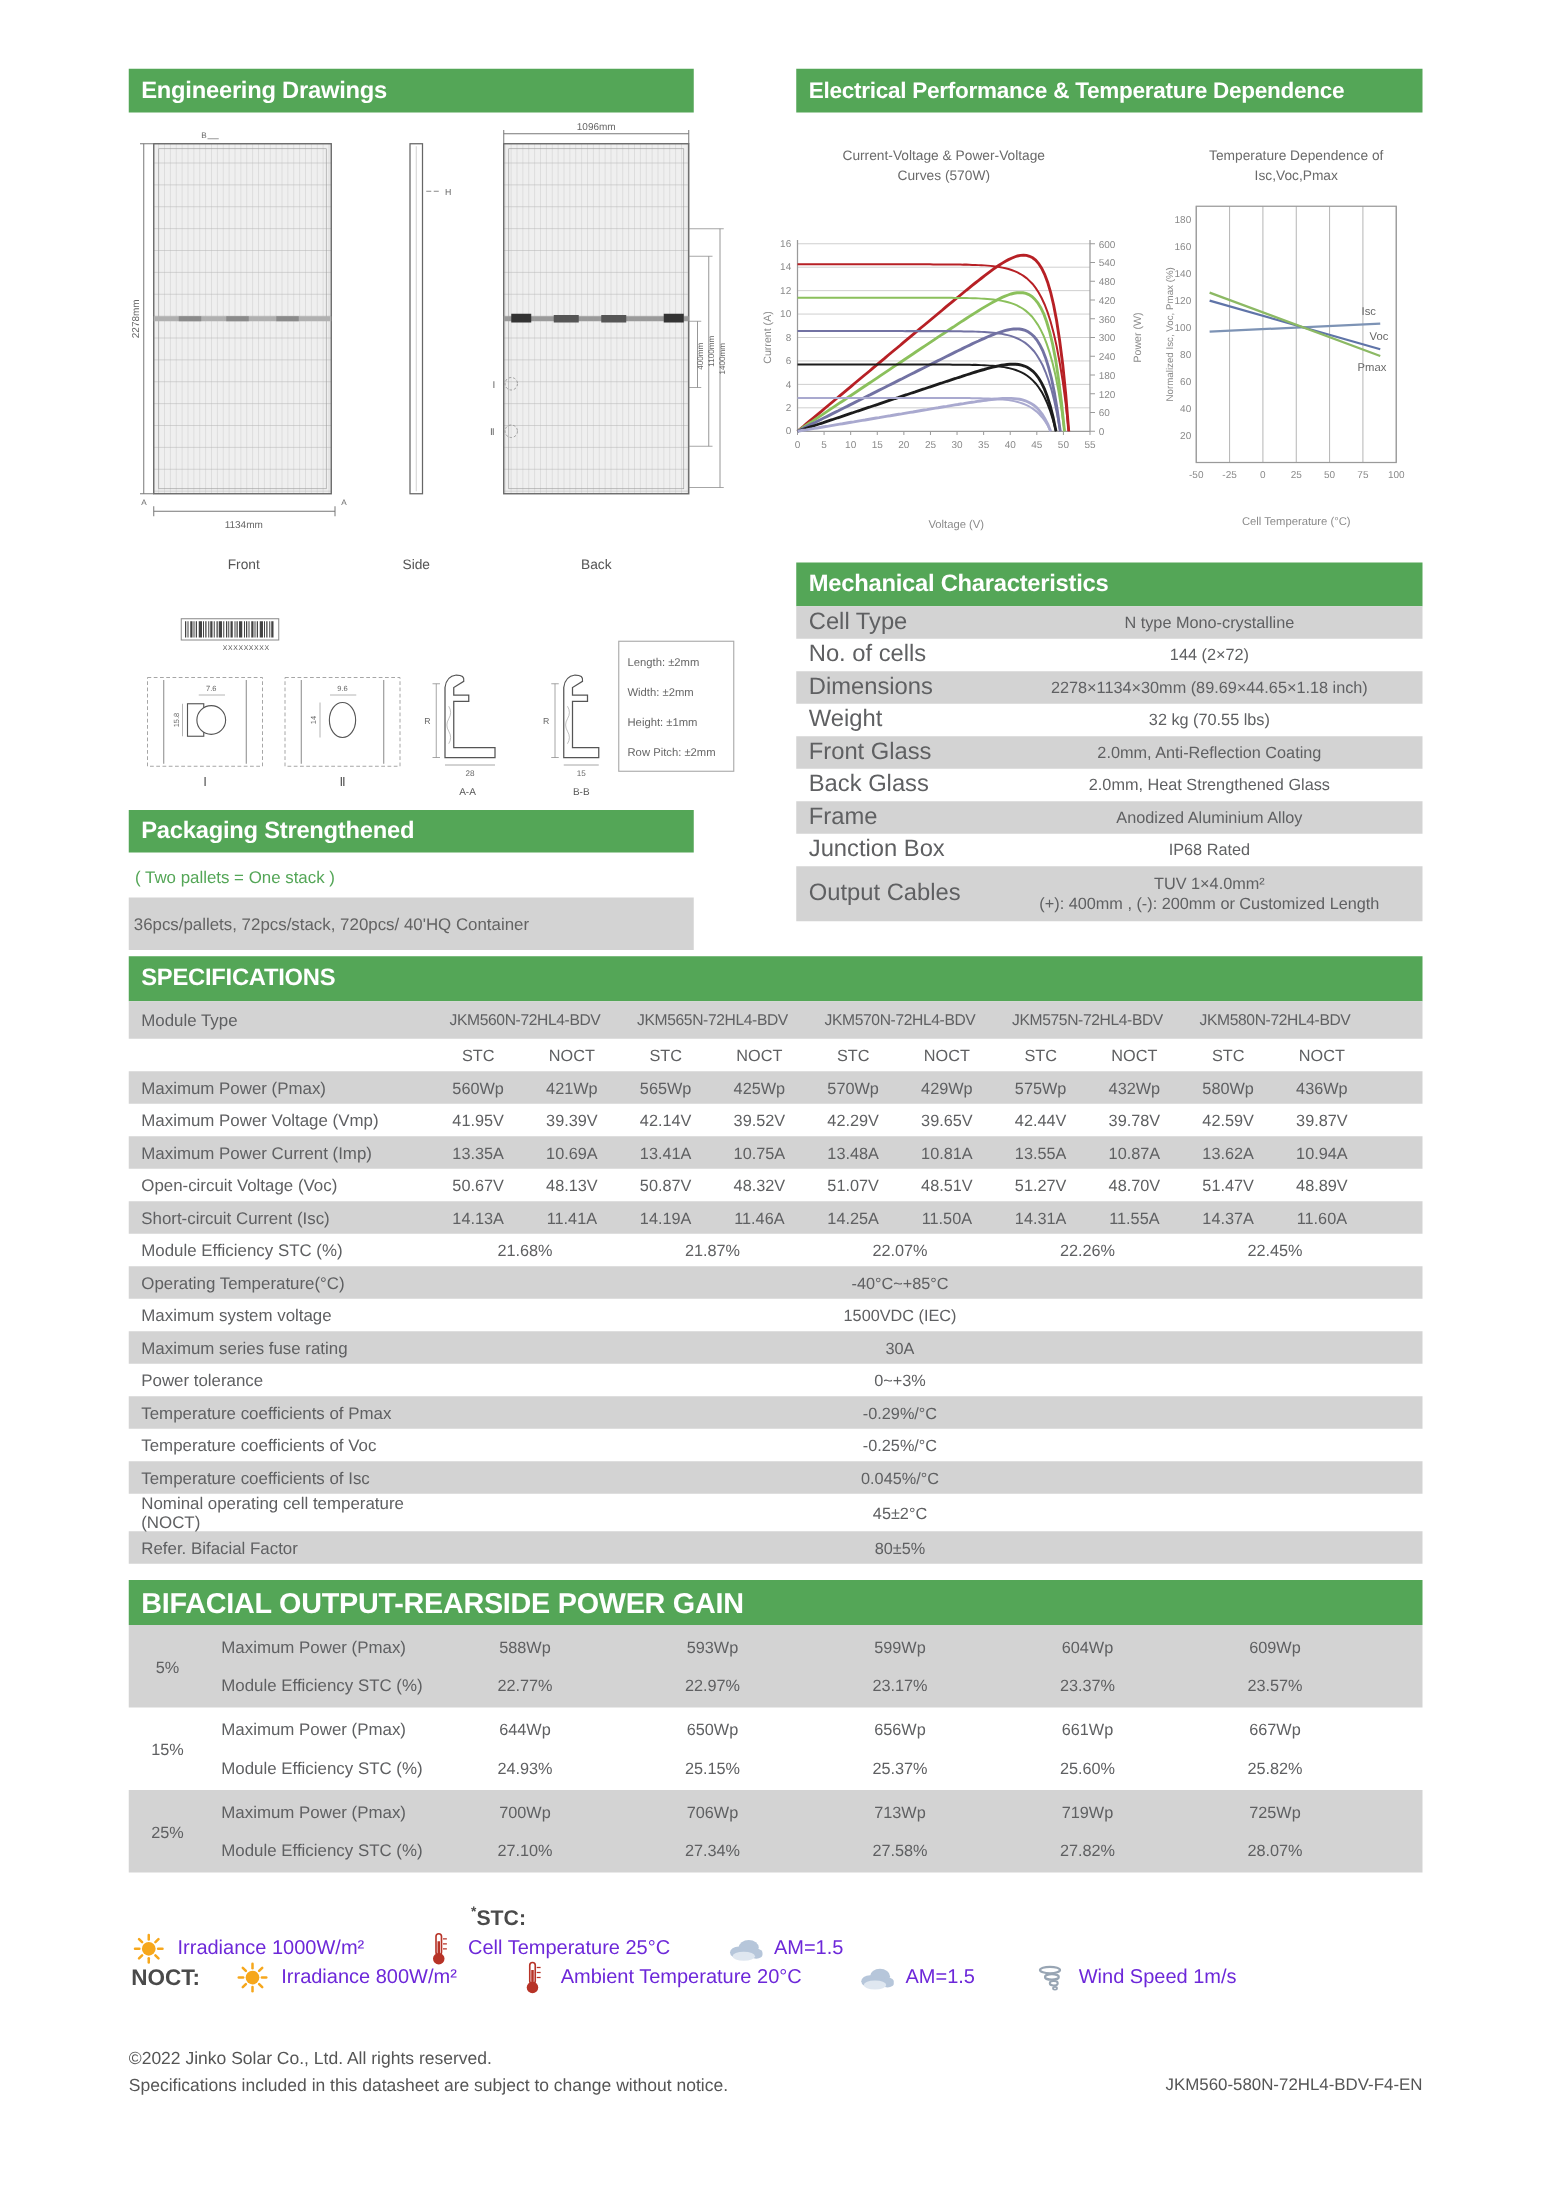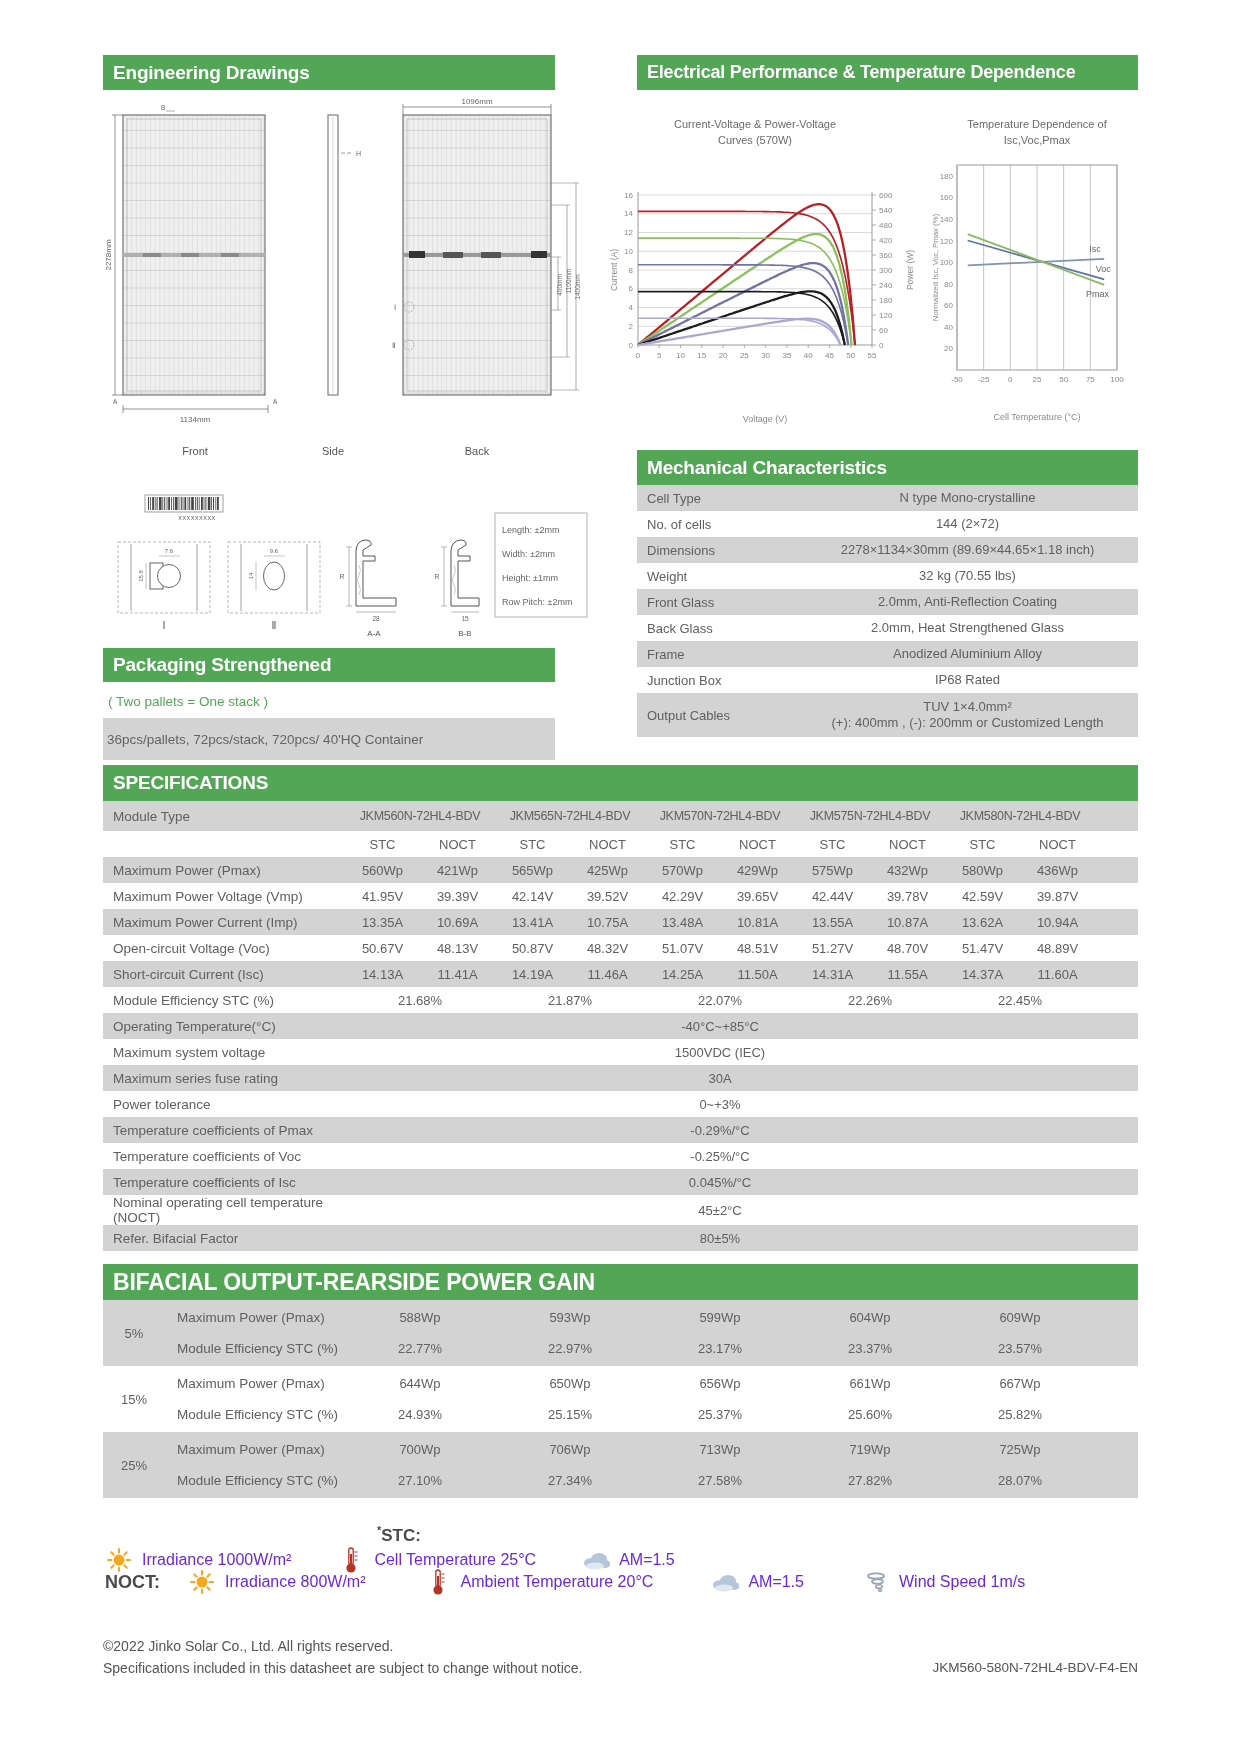--- a/index.html
+++ b/index.html
@@ -13,21 +13,21 @@
   #elec-bar{left:637px;top:55px;width:501px;height:35px;font-size:18px;}
   #pack-bar{left:103px;top:648px;width:452px;height:34px;font-size:19px;}
   #pack-note{left:108px;top:694px;font-size:13.5px;color:#54a657;}
   #pack-strip{left:103px;top:718px;width:452px;height:42px;background:#d3d3d3;display:flex;align-items:center;font-size:13.5px;color:#636363;}
   #pack-strip span{padding-left:4px;}
   
   #mech-bar{left:637px;top:450px;width:501px;height:35px;font-size:19px;}
   #mech-table{left:637px;top:485px;width:501px;}
   .mrow{display:flex;align-items:center;min-height:26px;font-size:13px;}
   .mrow.gray{background:#d3d3d3;}
-  .mlabel{width:150px;padding-left:10px;font-size:13px;}
+  .mlabel{width:150px;padding-left:10px;font-size:19px;}
   .mvalue{flex:1;text-align:center;white-space:pre-line;line-height:1.25;padding:2px 4px;}
   
   #spec-bar{left:103px;top:765px;width:1035px;height:36px;font-size:19px;}
   #spec-table{left:103px;top:801px;width:1035px;}
   .srow{display:flex;align-items:center;min-height:26px;font-size:13px;}
   .srow.gray{background:#d3d3d3;}
   .s-label{width:242px;padding-left:10px;font-size:13.5px;box-sizing:border-box;}
   .s-group{width:150px;display:flex;}
   .s-sub{width:75px;text-align:center;}
   .s-mod{width:150px;text-align:center;font-size:12.5px;letter-spacing:-0.3px;}
@@ -707,21 +707,21 @@
             <ellipse cx="3" cy="-1" rx="8" ry="6" fill="#b6c6da"></ellipse>
             <ellipse cx="9" cy="4" rx="5.5" ry="4" fill="#b6c6da"></ellipse>
             <ellipse cx="-1" cy="6" rx="9" ry="3.6" fill="#dfe7f0"></ellipse>
           </svg></span>
         <span class="fn-text">AM=1.5</span>
       </span>
     </span>
 </div>
 <div class="fn-row" id="fn-noct">
   <span class="fn-label" style="font-size:18px;"><span>NOCT:</span></span>
-  <span id="fn-noct-items" style="display:flex;align-items:center;gap:12px;">
+  <span id="fn-noct-items" style="display:flex;align-items:center;">
       <span class="fn-item">
         <span class="fn-icon"><svg viewBox="-14 -14 28 28" width="28" height="28">
             <circle cx="0" cy="0" r="5.5" fill="#f6a71c"></circle>
             <line x1="7.5" y1="0" x2="11" y2="0" stroke="#f6a71c" stroke-width="2" stroke-linecap="round"></line>
             <line x1="5.303300858899107" y1="5.303300858899106" x2="7.778174593052023" y2="7.778174593052022" stroke="#f6a71c" stroke-width="2" stroke-linecap="round"></line>
             <line x1="4.592425496802575e-16" y1="7.5" x2="6.735557395310443e-16" y2="11" stroke="#f6a71c" stroke-width="2" stroke-linecap="round"></line>
             <line x1="-5.303300858899106" y1="5.303300858899107" x2="-7.778174593052022" y2="7.778174593052023" stroke="#f6a71c" stroke-width="2" stroke-linecap="round"></line>
             <line x1="-7.5" y1="9.18485099360515e-16" x2="-11" y2="1.3471114790620886e-15" stroke="#f6a71c" stroke-width="2" stroke-linecap="round"></line>
             <line x1="-5.3033008588991075" y1="-5.303300858899106" x2="-7.778174593052024" y2="-7.778174593052022" stroke="#f6a71c" stroke-width="2" stroke-linecap="round"></line>
             <line x1="-1.3777276490407722e-15" y1="-7.5" x2="-2.0206672185931327e-15" y2="-11" stroke="#f6a71c" stroke-width="2" stroke-linecap="round"></line>

